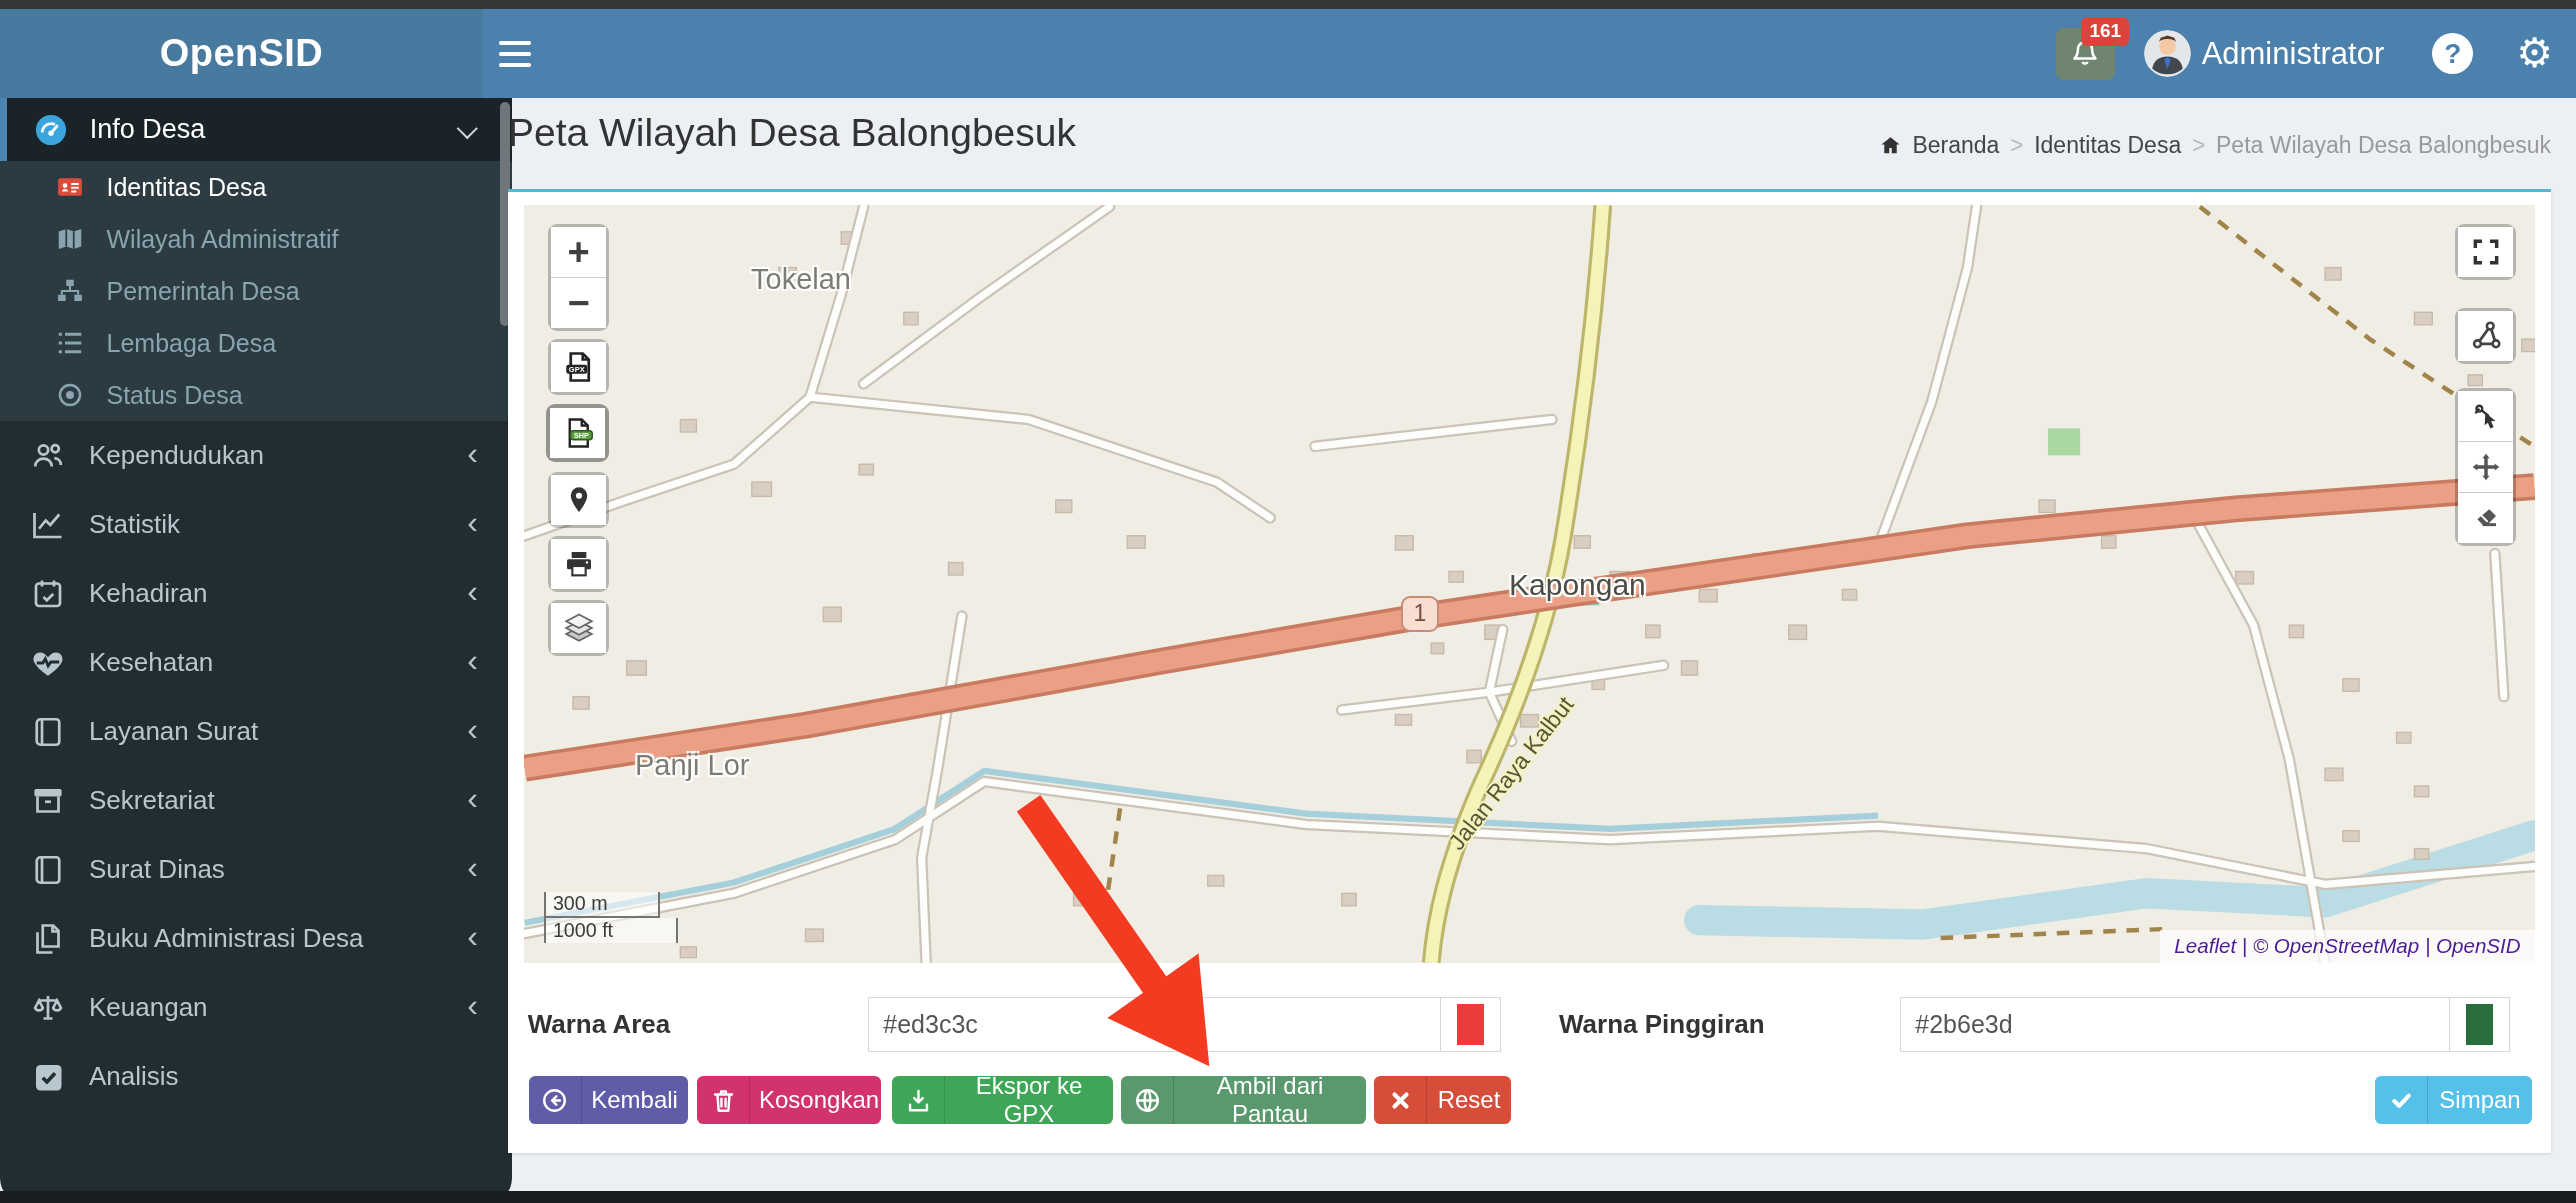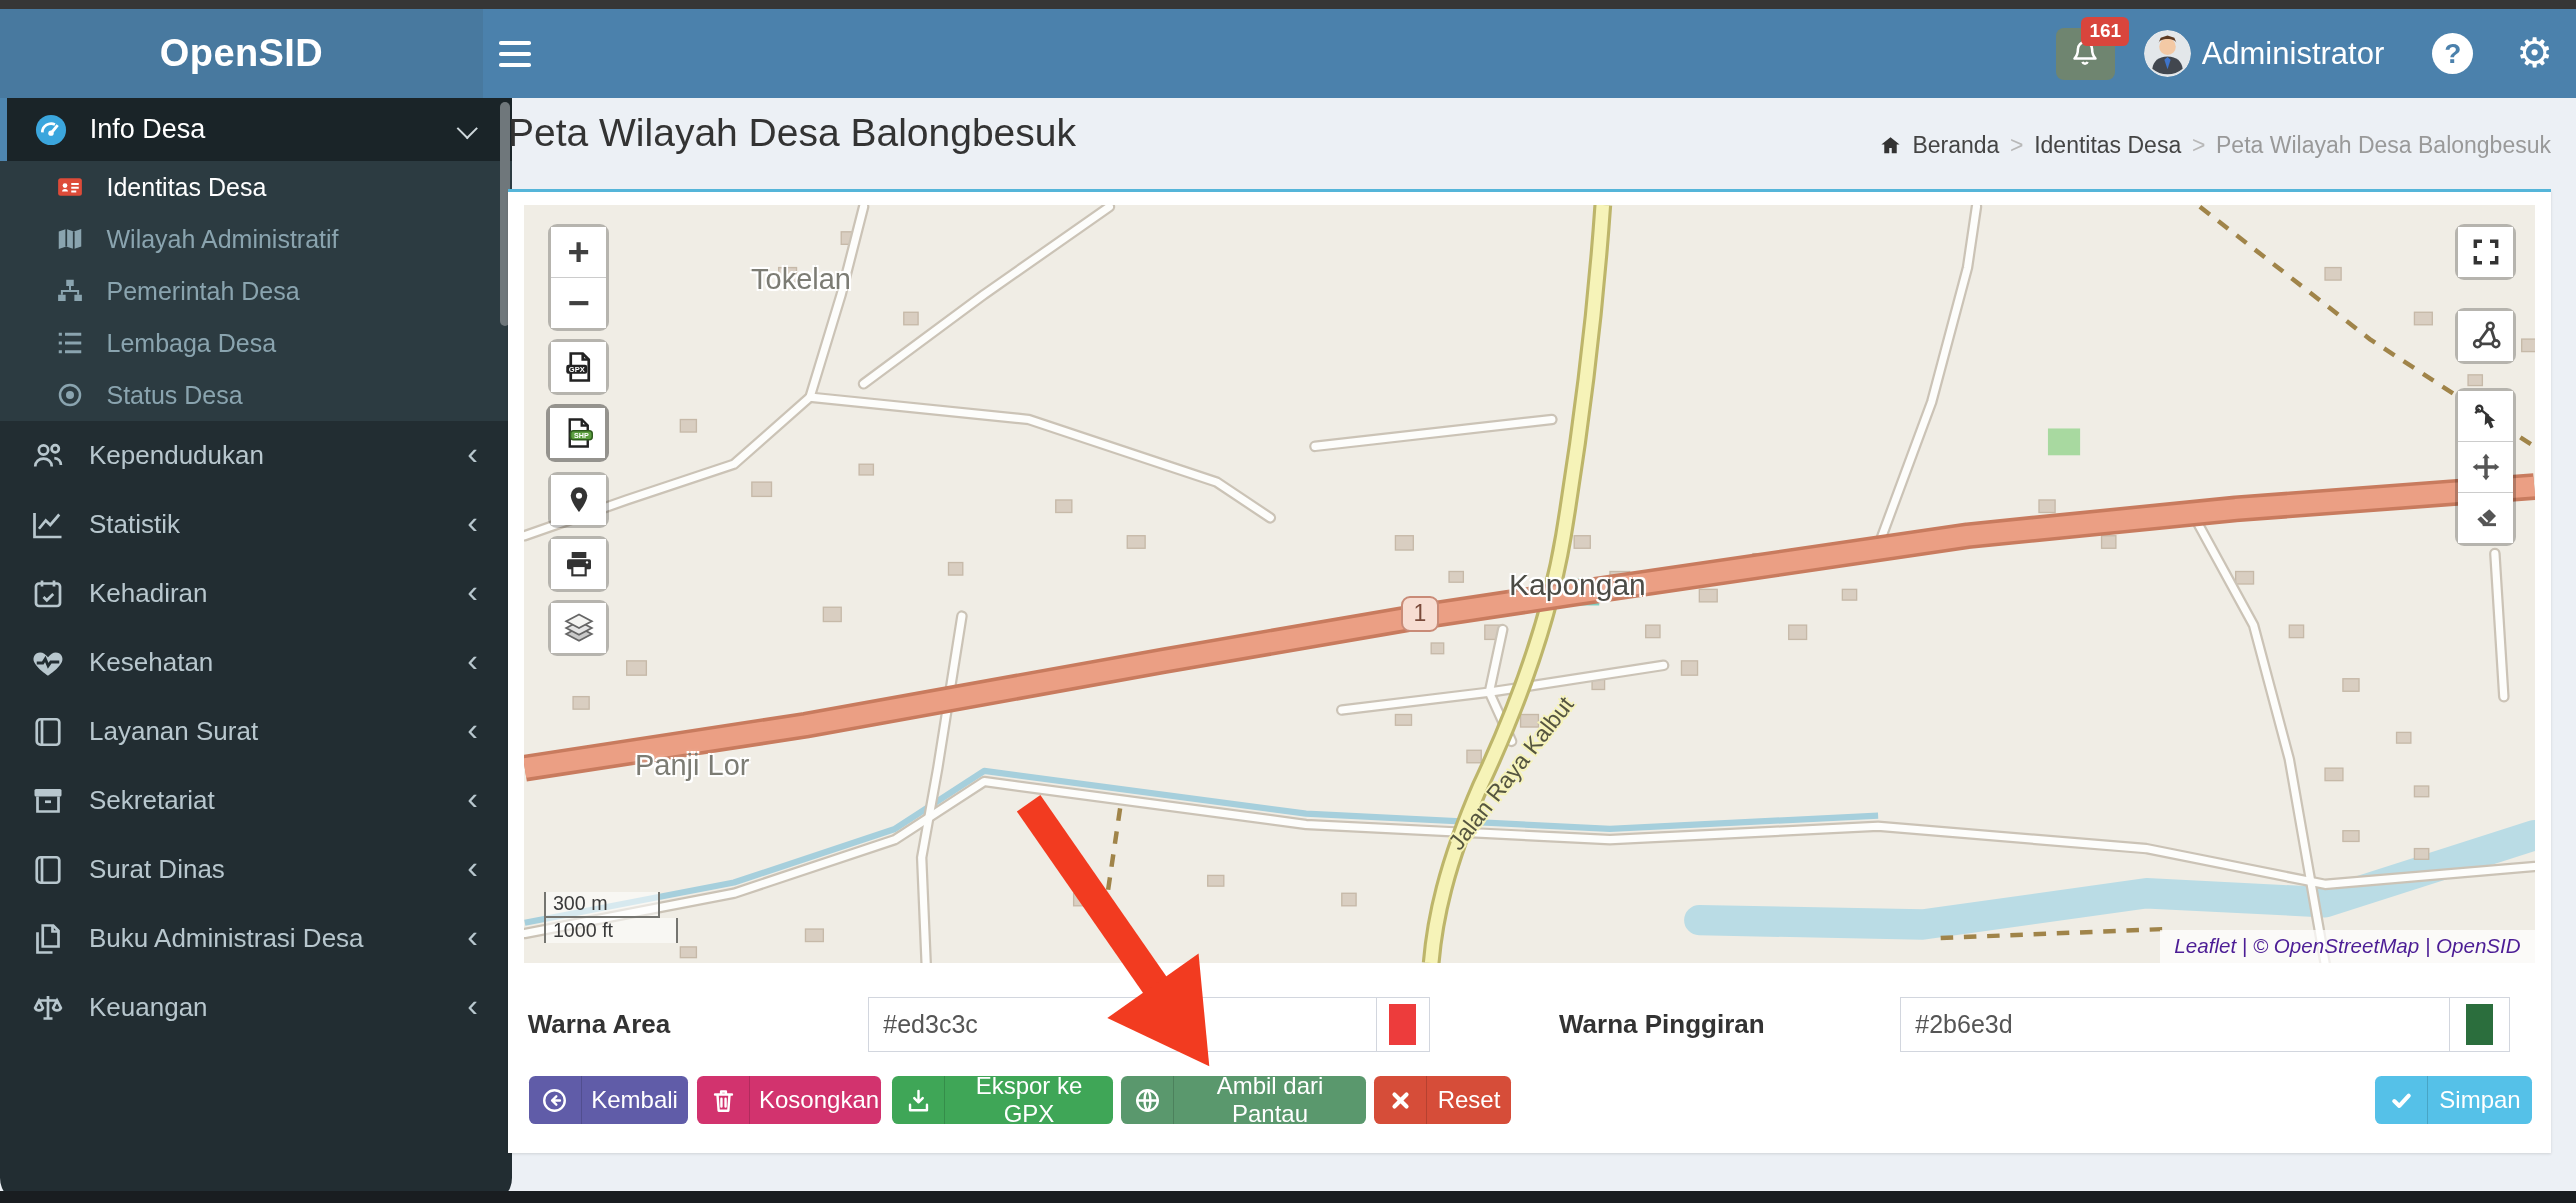--- a/index.html
+++ b/index.html
@@ -253,20 +253,27 @@
       <span class="slabel">Buku Administrasi Desa</span>
       <span class="schev">‹</span>
     </div>
     <div class="sitem">
       <svg class="sic" viewBox="0 0 24 24">
         <path d="M12 4v15M9 19h6M6 7h12"></path>
         <path d="M6 7l-2.6 5a2.9 2.9 0 0 0 5.2 0L6 7zM18 7l-2.6 5a2.9 2.9 0 0 0 5.2 0L18 7z"></path>
       </svg>
       <span class="slabel">Keuangan</span>
       <span class="schev">‹</span>
+    </div>
+    <div class="sitem">
+      <svg class="sic" viewBox="0 0 24 24">
+        <rect x="4" y="4" width="17" height="17" rx="3" fill="#b8c7ce" stroke="none"></rect>
+        <path d="M8.5 12.5l2.8 2.8 5.4-5.8" stroke="#222d32" stroke-width="2.4"></path>
+      </svg>
+      <span class="slabel">Analisis</span>
     </div>
     <div class="scrollthumb"></div>
   </div>
 
   <div class="content">
     <h1 class="page-title" style="margin:0;font-weight:500;">Peta Wilayah Desa Balongbesuk</h1>
 
     <div class="breadcrumb">
       <svg width="23" height="23" viewBox="0 0 24 24">
         <path fill="#333" d="M12 3.5 2.5 11h3v9h5.2v-5.5h2.6V20h5.2v-9h3z"></path>
@@ -484,21 +491,21 @@
         </div>
 
         <div class="scale">
           <div class="scale-line scale-m">300 m</div>
           <div class="scale-line scale-i">1000 ft</div>
         </div>
         <div class="attribution">Leaflet | © OpenStreetMap | OpenSID</div>
       </div>
 
       <div class="flabel" style="left:19.7px;top:805px;">Warna Area</div>
-      <div class="igroup" style="left:360px;width:562px;">
+      <div class="igroup" style="left:360px;width:633px;">
         <input style="width: 572px;" value="#ed3c3c">
         <div class="iaddon">
           <div class="swatch" style="background-color: rgb(237, 60, 60);"></div>
         </div>
       </div>
 
       <div class="flabel" style="left:1051px;top:805px;">Warna Pinggiran</div>
       <div class="igroup" style="left:1392px;width:610px;">
         <input style="width: 549px;" value="#2b6e3d">
         <div class="iaddon">

